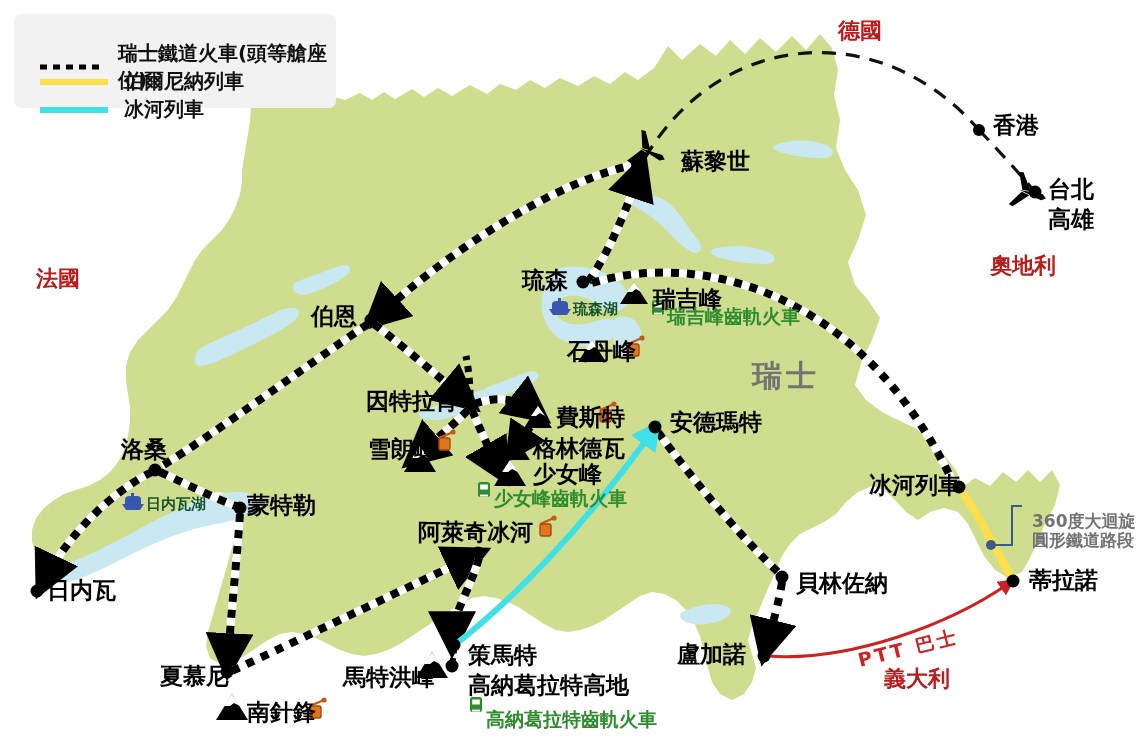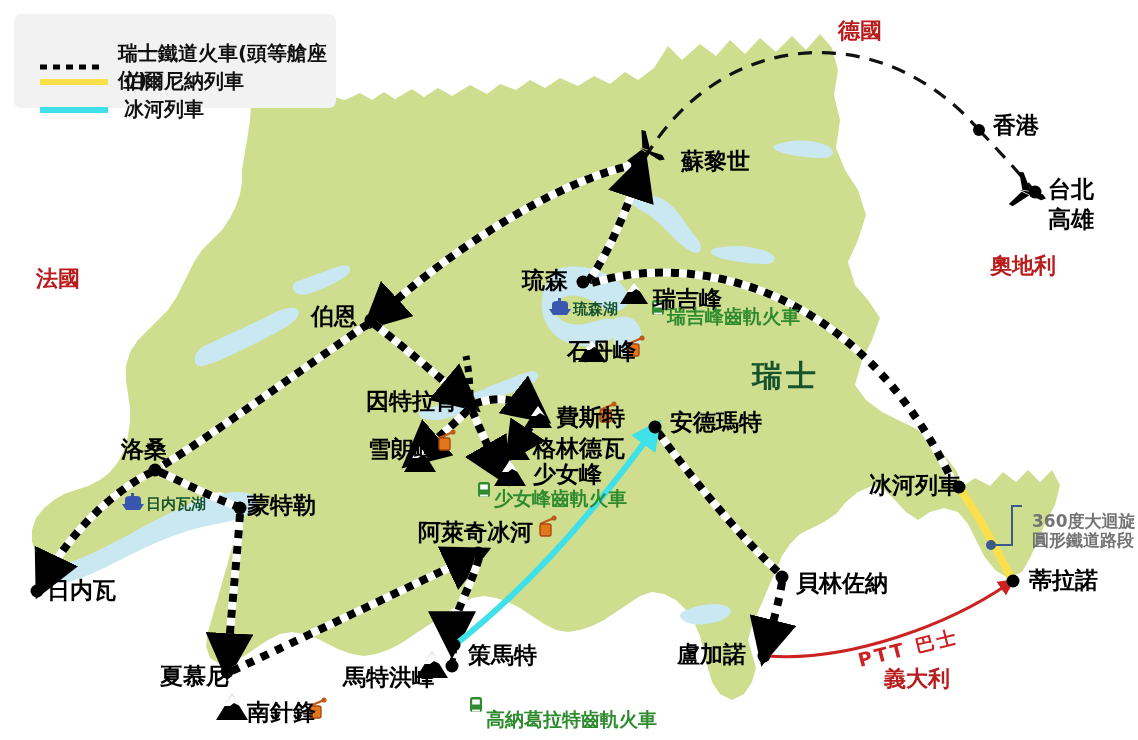--- a/index.html
+++ b/index.html
@@ -2,21 +2,21 @@
 <html><head>
 <meta charset="utf-8">
 <style>
   html,body{margin:0;padding:0;background:#ffffff;}
   body{width:1138px;height:740px;overflow:hidden;font-family:"DejaVu Sans","Liberation Sans",sans-serif;}
   #stage{position:relative;width:1138px;height:740px;background:#ffffff;}
   svg#map{position:absolute;left:0;top:0;width:1138px;height:740px;}
   .lbl{position:absolute;white-space:nowrap;line-height:1;}
   .city{font-size:23px;font-weight:bold;color:#000;letter-spacing:0px;}
   .country{font-size:22px;font-weight:bold;color:#b91c1c;}
-  .country-ch{font-size:30px;font-weight:bold;color:#14532d;letter-spacing:4px;}
+  .country-ch{font-size:30px;font-weight:bold;color:#737373;letter-spacing:4px;}
   .lake{font-size:15px;font-weight:bold;color:#14532d;}
   .cog{font-size:19px;font-weight:bold;color:#2e8b2e;}
   .anno{font-size:17px;font-weight:bold;color:#737373;line-height:1.15;}
   .legend-box{position:absolute;left:14px;top:14px;width:322px;height:94px;background:#f2f2f2;border-radius:7px;}
   .legend-txt{font-size:20px;font-weight:bold;color:#111;margin-left:14px;}
 </style>
 </head>
 <body>
 
 <div id="stage">
@@ -375,20 +375,21 @@
 <div class="lbl city" style="left:533px;top:463px;">少女峰</div>
 <div class="lbl city" style="left:368px;top:438px;">雪朗峰</div>
 <div class="lbl city" style="left:670px;top:411px;">安德瑪特</div>
 <div class="lbl city" style="left:796px;top:572px;">貝林佐納</div>
 <div class="lbl city" style="left:677px;top:643px;">盧加諾</div>
 <div class="lbl city" style="left:869px;top:474px;">冰河列車</div>
 <div class="lbl city" style="left:1029px;top:569px;">蒂拉諾</div>
 <div class="lbl city" style="left:418px;top:521px;">阿萊奇冰河</div>
 <div class="lbl city" style="left:468px;top:644px;">策馬特</div>
 <div class="lbl city" style="left:343px;top:666px;">馬特洪峰</div>
+<div class="lbl city" style="left:468px;top:674px;">高納葛拉特高地</div>
 <div class="lbl city" style="left:160px;top:665px;">夏慕尼</div>
 <div class="lbl city" style="left:247px;top:701px;">南針鋒</div>
 <div class="lbl city" style="left:653px;top:281px;margin-top:7px;">瑞吉峰</div>
 <div class="lbl city" style="left:567px;top:340px;">石丹峰</div>
 <div class="lbl city" style="left:993px;top:114px;">香港</div>
 <div class="lbl city" style="left:1048px;top:178px;">台北</div>
 <div class="lbl city" style="left:1048px;top:208px;">高雄</div>
 
 <div class="lbl lake" style="left:573px;top:302px;">琉森湖</div>
 <div class="lbl lake" style="left:146px;top:497px;">日内瓦湖</div>

